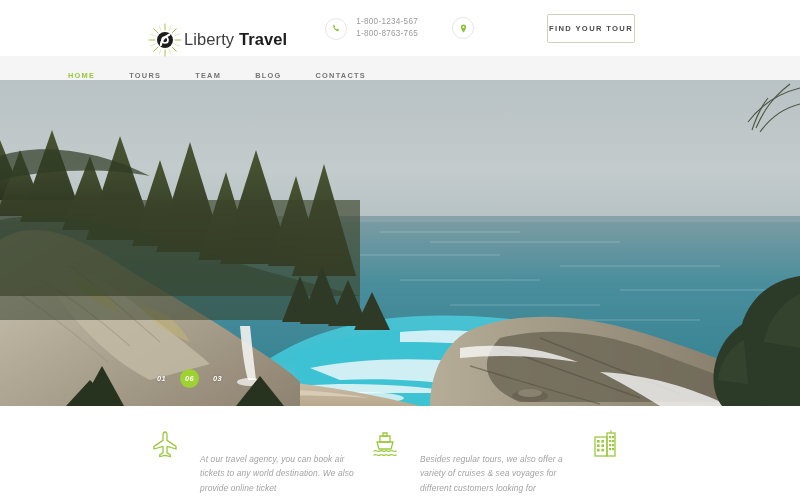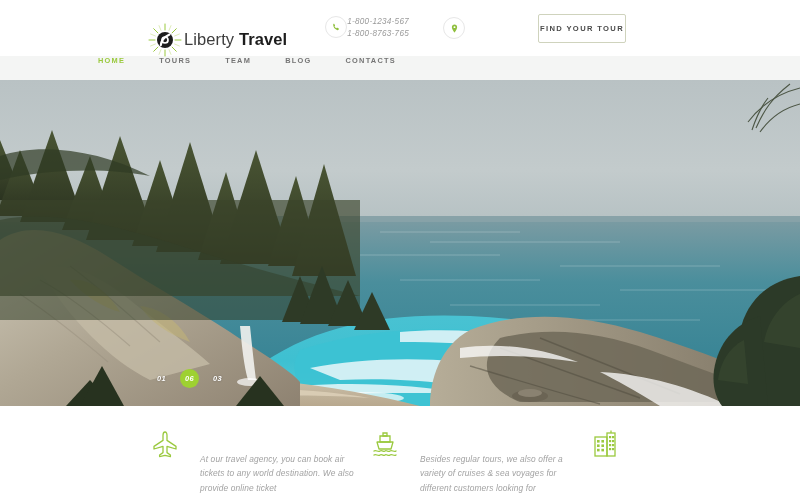--- a/index.html
+++ b/index.html
@@ -35,23 +35,23 @@
     font-size: 16.5px;
     letter-spacing: .1px;
     color: #2e2e2e;
     white-space: nowrap;
   }
   .brand-text b { font-weight: 700; color: #1d1d1d; }
   .brand-text .lite { font-weight: 400; color: #3d3d3d; }
 
   .info-group {
     display: flex;
-    align-items: flex-start;
+    align-items: flex-end;
+    gap: 9px;
     margin-right: 34px;
-    font-style: italic;
   }
   .info-circle {
     width: 22px; height: 22px;
     border-radius: 50%;
     border: 1px solid #e7e7e7;
     display: flex;
     align-items: center;
     justify-content: center;
     flex: none;
     background: #fff;
@@ -78,22 +78,22 @@
     font-family: "Liberation Sans", sans-serif;
     white-space: nowrap;
     margin-left: 39px;
   }
 
   
   .navbar {
     height: 24px;
     background: #f4f5f4;
     display: flex;
-    align-items: flex-start;
-    padding-left: 98px;
+    align-items: flex-end;
+    padding-left: 68px;
     gap: 34px;
   }
   .nav-item {
     font-size: 7.4px;
     font-weight: 700;
     letter-spacing: 1.25px;
     color: #757575;
     cursor: pointer;
     white-space: nowrap;
   }

